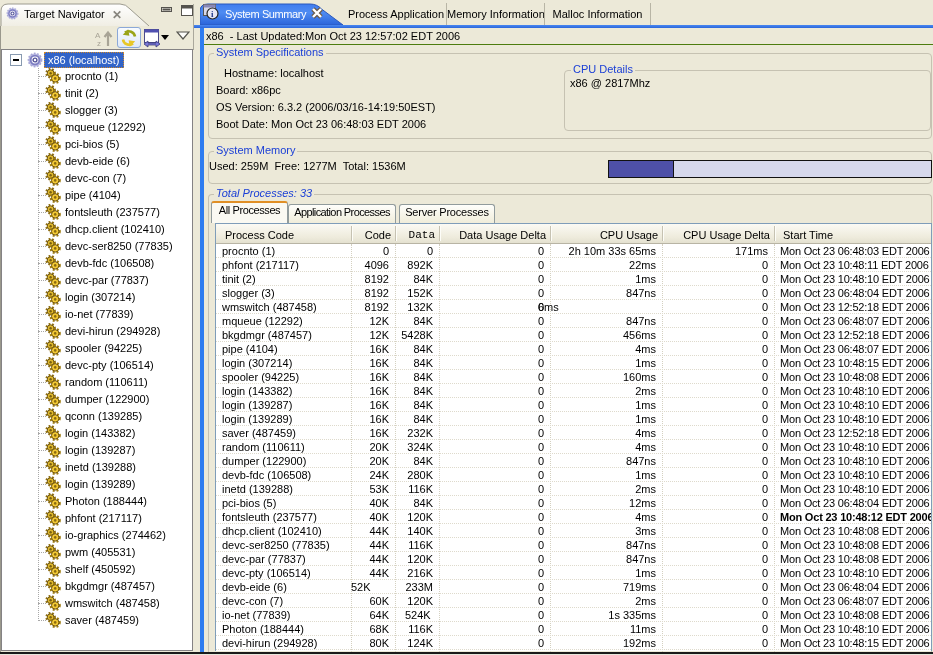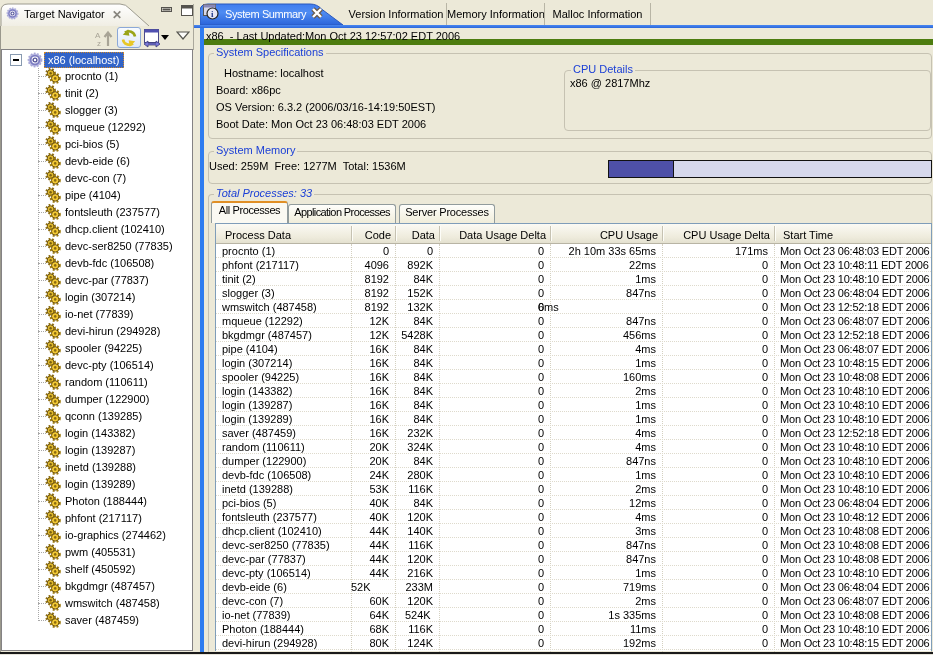--- a/index.html
+++ b/index.html
@@ -21,21 +21,21 @@
 .hstub{position:absolute;border-top:1px dotted #a8a8a8;height:0;}
 
 #etabs{position:absolute;left:194px;top:0;right:0;height:25px;background:#ece9d8;}
 .eitab{position:absolute;top:3px;height:22px;line-height:23px;text-align:center;color:#000;
  border-right:1px solid #b8b5a5;white-space:nowrap;overflow:hidden;}
 #eline{position:absolute;left:194px;top:25px;right:0;height:3px;background:linear-gradient(#4a88f0,#2a66dc);}
 #estrip{position:absolute;left:200px;top:28px;width:4px;height:624px;background:#2e7cf0;}
 #econtent{position:absolute;left:204px;top:28px;width:729px;height:624px;background:#ece9d8;}
 
 #lastbar{position:absolute;left:204px;top:28px;width:729px;height:17px;background:#ece9d8;
- border-bottom:6px solid #4d7c0f;}
+ border-bottom:1px solid #4d7c0f;}
 #lastbar span{position:absolute;left:2px;top:2px;}
 .fieldset{position:absolute;border:1px solid #c6c2b2;border-radius:4px;}
 .legend{position:absolute;top:-8px;background:#ece9d8;padding:0 2px;color:#1c40d6;white-space:nowrap;}
 .ftext{position:absolute;white-space:nowrap;}
 
 #membar{position:absolute;left:608px;top:160px;width:324px;height:18px;background:#d6d8ec;
  border:1px solid #111;}
 #memfill{position:absolute;left:0;top:0;width:65px;height:16px;background:#4e50a8;border-right:1px solid #111;}
 
 .xptab{position:absolute;border:1px solid #919b9c;border-bottom:none;background:linear-gradient(#fefefb,#f0edda);
@@ -531,21 +531,21 @@
 <rect x="0.5" y="0.5" width="12" height="11" fill="#d8d8e8" stroke="#555"></rect>
 <rect x="0.5" y="0.5" width="12" height="3" fill="#8888b8"></rect>
 <circle cx="9.5" cy="9.5" r="5.5" fill="#e8e8f4" stroke="#222" stroke-width="1.2"></circle>
 <text x="8" y="13" font-size="9" font-weight="bold" fill="#223a8a" font-family="Liberation Serif">i</text>
 </svg>
 <div class="abs" style="left:225px;top:8px;z-index:5;color:#fff;letter-spacing:-0.4px;">System Summary</div>
 <svg class="abs" style="left:311px;top:7px;z-index:5" width="12" height="12" viewBox="0 0 12 12">
       <path d="M2 2 L10 10 M10 2 L2 10" stroke="#6a5a48" stroke-width="4.6"></path>
       <path d="M2 2 L10 10 M10 2 L2 10" stroke="#ffffff" stroke-width="2.4"></path>
     </svg>
-<div class="eitab" style="left:346px;width:101px;">Version Information</div>
+<div class="eitab" style="left:346px;width:101px;">Process Application</div>
 <div class="eitab" style="left:447px;width:98px;">Memory Information</div>
 <div class="eitab" style="left:545px;width:106px;">Malloc Information</div>
 <div id="eline"></div>
 <div id="estrip"></div>
 <div id="econtent"></div>
 <div id="lastbar">
       <span>x86&nbsp;&nbsp;- Last Updated:Mon Oct 23 12:57:02 EDT 2006</span>
     </div>
 <div class="fieldset" style="left:208px;top:53px;width:724px;height:86px;">
       <span class="legend" style="left:5px;">System Specifications</span>
@@ -566,24 +566,24 @@
       <div id="memfill"></div>
     </div>
 <div class="fieldset" style="left:208px;top:194px;width:724px;height:470px;border-bottom:none;">
       <span class="legend" style="left:5px;font-style:italic;">Total Processes: 33</span>
     </div>
 <div class="xptab active" style="left:211px;top:201px;width:77px;height:22px;line-height:15px;letter-spacing:-0.4px;">All Processes</div>
 <div class="xptab" style="left:288px;top:204px;width:108px;height:19px;line-height:14px;letter-spacing:-0.6px;">Application Processes</div>
 <div class="xptab" style="left:399px;top:204px;width:96px;height:19px;line-height:14px;letter-spacing:-0.2px;">Server Processes</div>
 <div id="ptable">
       <div id="phead">
-        <div class="hc" style="left:0px;width:135px;padding-left:9px;">Process Data</div>
+        <div class="hc" style="left:0px;width:135px;padding-left:9px;">Process Code</div>
         <div class="hc" style="left:135px;width:44px;padding-right:4px;text-align:right;">Code</div>
         <div class="hsep" style="left:135px;"></div>
-        <div class="hc" style="left:179px;width:44px;padding-right:4px;text-align:right;">Data</div>
+        <div class="hc" style="left:179px;width:44px;padding-right:4px;text-align:right;font-family:Liberation Mono, monospace;">Data</div>
         <div class="hsep" style="left:179px;"></div>
         <div class="hc" style="left:223px;width:111px;padding-right:4px;text-align:right;">Data Usage Delta</div>
         <div class="hsep" style="left:223px;"></div>
         <div class="hc" style="left:334px;width:112px;padding-right:4px;text-align:right;">CPU Usage</div>
         <div class="hsep" style="left:334px;"></div>
         <div class="hc" style="left:446px;width:112px;padding-right:4px;text-align:right;">CPU Usage Delta</div>
         <div class="hsep" style="left:446px;"></div>
         <div class="hc" style="left:558px;width:157px;padding-left:9px;">Start Time</div>
         <div class="hsep" style="left:558px;"></div>
       </div>
@@ -764,21 +764,21 @@
         <div class="dc" style="left:446px;width:112px;padding-right:6px;text-align:right;">0</div>
         <div class="dc" style="left:558px;width:157px;padding-left:6px;letter-spacing:-0.2px;">Mon Oct 23 06:48:04 EDT 2006</div>
       </div>
       <div class="dr" style="top:286px;">
         <div class="dc" style="left:0px;width:135px;padding-left:6px;">fontsleuth (237577)</div>
         <div class="dc" style="left:135px;width:44px;padding-right:6px;text-align:right;">40K</div>
         <div class="dc" style="left:179px;width:44px;padding-right:6px;text-align:right;">120K</div>
         <div class="dc" style="left:223px;width:111px;padding-right:6px;text-align:right;">0</div>
         <div class="dc" style="left:334px;width:112px;padding-right:6px;text-align:right;">4ms</div>
         <div class="dc" style="left:446px;width:112px;padding-right:6px;text-align:right;">0</div>
-        <div class="dc" style="left:558px;width:157px;padding-left:6px;letter-spacing:-0.2px;">Mon Oct 23 10:48:12 EDT 2006</div>
+        <div class="dc" style="left:558px;width:157px;padding-left:6px;letter-spacing:-0.2px;font-weight:bold;">Mon Oct 23 10:48:12 EDT 2006</div>
       </div>
       <div class="dr" style="top:300px;">
         <div class="dc" style="left:0px;width:135px;padding-left:6px;">dhcp.client (102410)</div>
         <div class="dc" style="left:135px;width:44px;padding-right:6px;text-align:right;">44K</div>
         <div class="dc" style="left:179px;width:44px;padding-right:6px;text-align:right;">140K</div>
         <div class="dc" style="left:223px;width:111px;padding-right:6px;text-align:right;">0</div>
         <div class="dc" style="left:334px;width:112px;padding-right:6px;text-align:right;">3ms</div>
         <div class="dc" style="left:446px;width:112px;padding-right:6px;text-align:right;">0</div>
         <div class="dc" style="left:558px;width:157px;padding-left:6px;letter-spacing:-0.2px;">Mon Oct 23 10:48:08 EDT 2006</div>
       </div>

